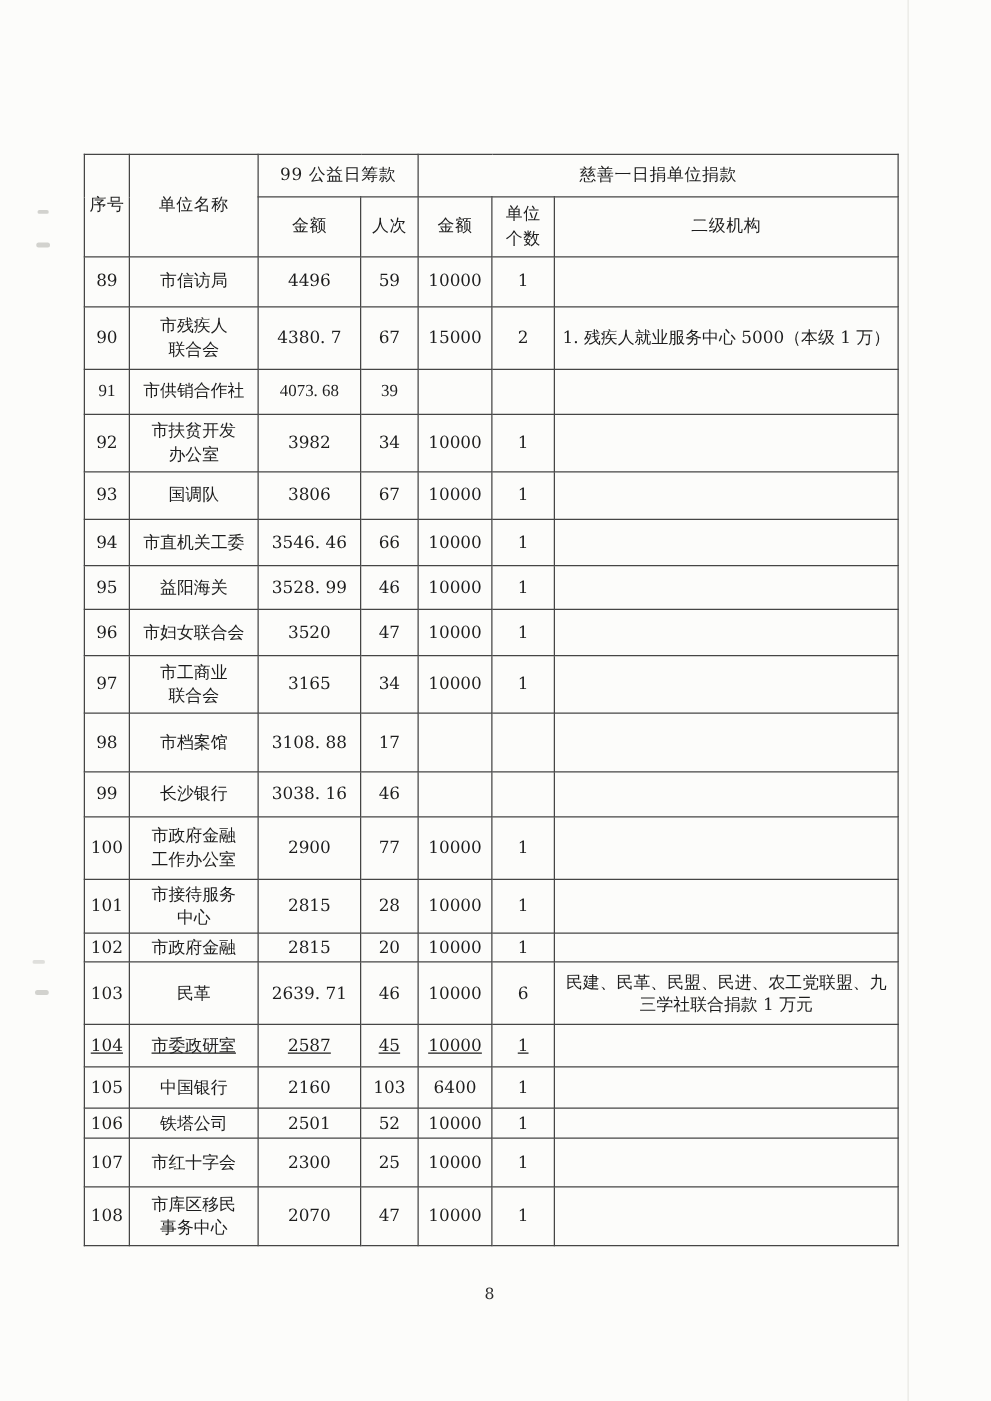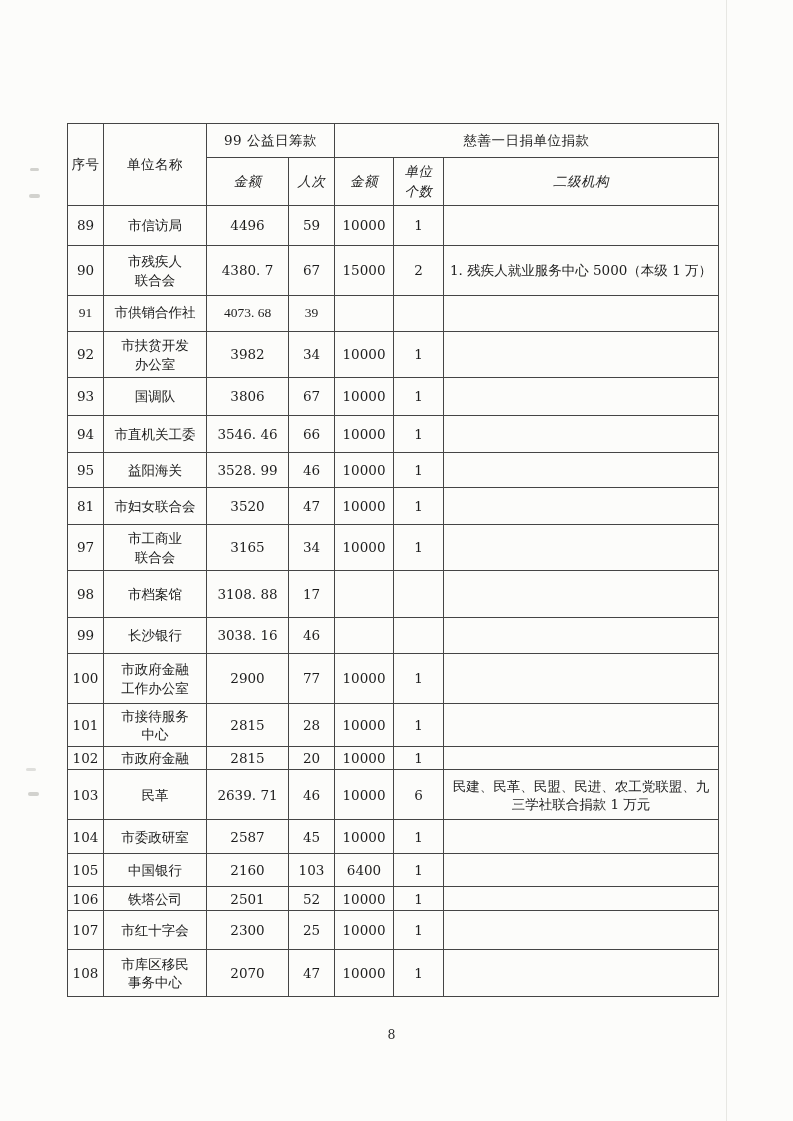--- a/index.html
+++ b/index.html
@@ -29,21 +29,21 @@
     border:1px solid #454545;
     font-weight:400;
     text-align:center;
     vertical-align:middle;
     padding:2px 3px;
     font-size:13.5px;
     line-height:1.35;
     overflow:hidden;
   }
   tr.h1{height:34px;}
-  tr.h2{height:48px;font-style:italic;}
+  tr.h2{height:48px;}
   th{letter-spacing:.5px;}
   .c-unit{white-space:pre-line;}
   .c-org{text-align:left;padding-left:5px;padding-right:4px;line-height:1.5;}
   .wrap2{display:inline-block;width:2.2em;line-height:1.45;}
   .page-number{
     position:absolute;left:0;right:10px;top:1027px;
     text-align:center;font-size:12.5px;color:#2a2a2a;
     font-family:"DejaVu Serif","Liberation Serif",serif;
   }
 </style>
@@ -143,21 +143,21 @@
         <tr style="height: 35px;">
           <td class="c-seq">95</td>
           <td class="c-unit">益阳海关</td>
           <td class="c-num">3528. 99</td>
           <td class="c-num">46</td>
           <td class="c-num">10000</td>
           <td class="c-num">1</td>
           <td class="c-org"></td>
         </tr>
         <tr style="height: 37px;">
-          <td class="c-seq">81</td>
+          <td class="c-seq">96</td>
           <td class="c-unit">市妇女联合会</td>
           <td class="c-num">3520</td>
           <td class="c-num">47</td>
           <td class="c-num">10000</td>
           <td class="c-num">1</td>
           <td class="c-org"></td>
         </tr>
         <tr style="height: 46px;">
           <td class="c-seq">97</td>
           <td class="c-unit">市工商业
@@ -217,21 +217,21 @@
         </tr>
         <tr style="height: 50px;">
           <td class="c-seq">103</td>
           <td class="c-unit">民革</td>
           <td class="c-num">2639. 71</td>
           <td class="c-num">46</td>
           <td class="c-num">10000</td>
           <td class="c-num">6</td>
           <td class="c-org">民建、民革、民盟、民进、农工党联盟、九三学社联合捐款 1 万元</td>
         </tr>
-        <tr style="height: 34px;">
+        <tr style="height: 34px; text-decoration: underline;">
           <td class="c-seq">104</td>
           <td class="c-unit">市委政研室</td>
           <td class="c-num">2587</td>
           <td class="c-num">45</td>
           <td class="c-num">10000</td>
           <td class="c-num">1</td>
           <td class="c-org"></td>
         </tr>
         <tr style="height: 33px; margin-left: 13px;">
           <td class="c-seq">105</td>

